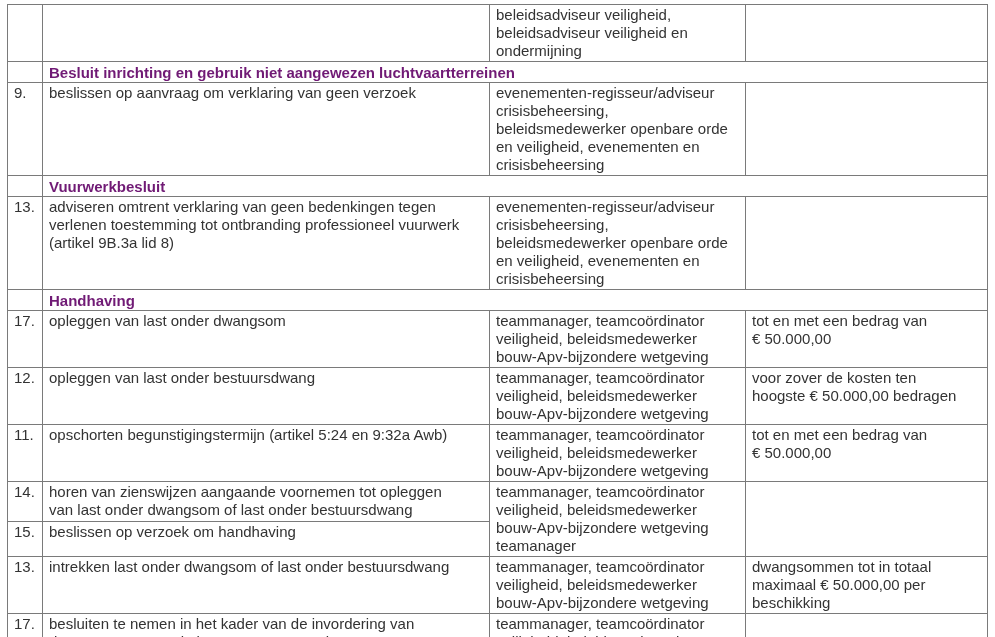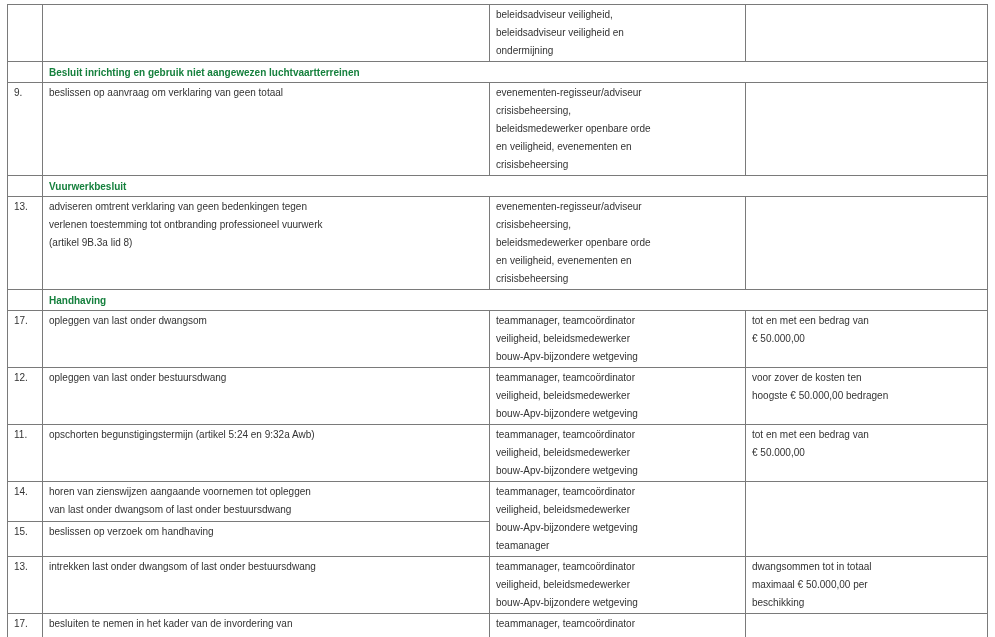--- a/index.html
+++ b/index.html
@@ -22,30 +22,30 @@
     width: 980px;
   }
   col.c-nr   { width: 35px; }
   col.c-task { width: 447px; }
   col.c-role { width: 256px; }
   col.c-cond { width: 242px; }
   td {
     border: 1px solid #7a7a7a;
     vertical-align: top;
     padding: 1px 5px 1px 6px;
-    font-size: 10px;
+    font-size: 15px;
     line-height: 18px;
     color: #333333;
     white-space: pre-line;
     overflow: hidden;
     word-wrap: break-word;
   }
   td.section-cell {
     font-weight: bold;
-    color: #15803d;
+    color: #701a75;
     line-height: 17px;
     padding-top: 2px;
   }
   td.nr-cell {
     padding-left: 6px;
     padding-right: 2px;
   }
 </style>
 </head>
 <body>
@@ -69,21 +69,21 @@
         <td></td>
       </tr>
 
       <tr style="height:20px">
         <td class="nr-cell"></td>
         <td class="section-cell" colspan="3">Besluit inrichting en gebruik niet aangewezen luchtvaartterreinen</td>
       </tr>
 
       <tr style="height:92px">
         <td class="nr-cell">9.</td>
-        <td>beslissen op aanvraag om verklaring van geen totaal</td>
+        <td>beslissen op aanvraag om verklaring van geen verzoek</td>
         <td>evenementen-regisseur/adviseur
 crisisbeheersing,
 beleidsmedewerker openbare orde
 en veiligheid, evenementen en
 crisisbeheersing</td>
         <td></td>
       </tr>
 
       <tr style="height:19px">
         <td class="nr-cell"></td>

